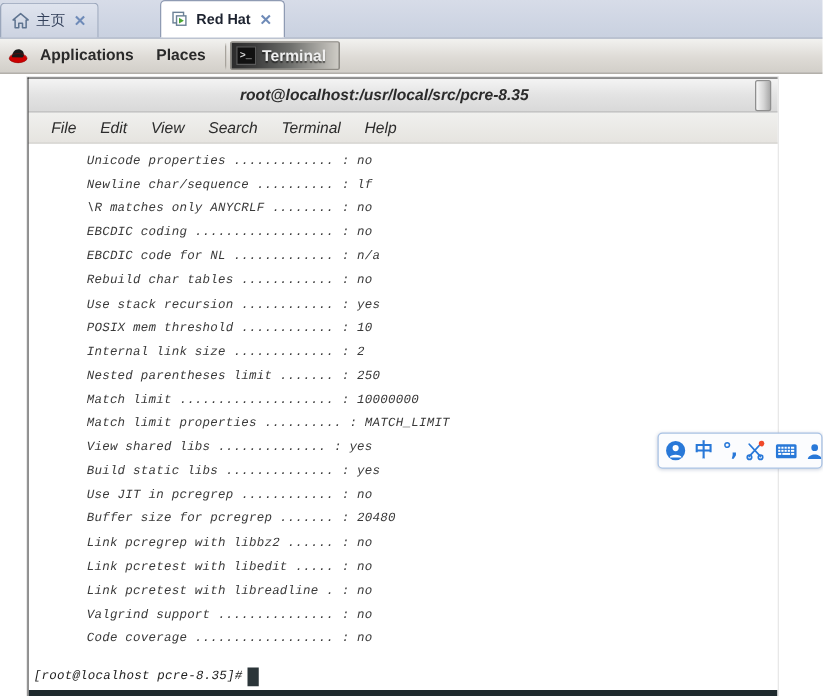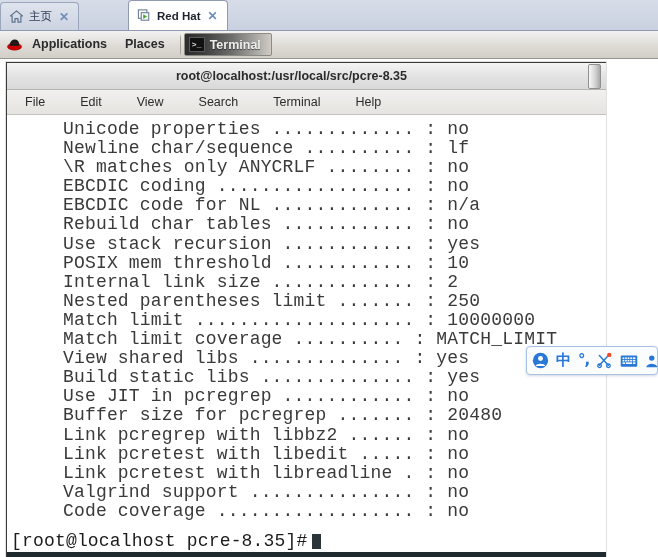--- a/index.html
+++ b/index.html
@@ -64,24 +64,25 @@
   }
   #task-terminal .tico{
     width:16px;height:15px;background:#111;border:1px solid #5a5a5a;
     color:#d8d8d8;font-size:8px;font-family:"Liberation Mono",monospace;
     font-weight:bold;line-height:13px;text-align:center;flex:0 0 auto;
     text-shadow:none;
   }
 
   
   #termwin{
-    position:absolute; left:6px; top:62px; width:600px; height:495px;
+    position:absolute; left:22px; top:62px; width:600px; height:495px;
     background:#ffffff;
     border:1px solid #3b3b3b; border-right:none; border-bottom:none;
     box-shadow:0 0 0 1px rgba(0,0,0,.12);
+    font-style:italic;
   }
   #titlebar{
     height:27px; width:100%;
     background:linear-gradient(#f4f4f4,#e3e3e3 50%,#d9d9d9);
     border-bottom:1px solid #b4b4b4;
     display:flex; align-items:center; justify-content:center;
     position:relative;
   }
   #title-text{
     font-size:12.5px; font-weight:bold; color:#2b2b2b;
@@ -89,33 +90,33 @@
   }
   #scrollthumb{
     position:absolute; right:5px; top:1px; width:13px; height:25px;
     background:linear-gradient(90deg,#f7f7f7,#d4d4d4 55%,#a9a9a9);
     border:1px solid #8f8f8f; border-radius:2px;
   }
   #menubar{
     height:25px; width:100%;
     background:linear-gradient(#f0f0ee,#e6e4e0);
     border-bottom:1px solid #c4c1bc;
-    display:flex; align-items:center; padding-left:9px; gap:17px;
+    display:flex; align-items:center; padding-left:9px; gap:1px;
   }
   .mitem{
     font-size:12.5px; color:#2c2c2c; padding:3px 9px; line-height:1;
     white-space:nowrap; border-radius:2px;
   }
 
   
   #screen{
     position:relative; width:100%; height:442px;
     background:#ffffff; overflow:hidden;
     font-family:"Liberation Mono","DejaVu Sans Mono",monospace;
-    font-size:18px; line-height:19.1px;
+    font-size:10px; line-height:19.1px;
     color:#3a3a3a; letter-spacing:.18px;
     padding:5px 0 16px 0;
   }
   .tline{ white-space:pre; padding-left:34px; height:19.1px; }
   #promptline{
     position:absolute; left:0; bottom:6px;
     white-space:pre; padding-left:4px;
     color:#1c1c1c; display:flex; align-items:center;
   }
   #cursor{
@@ -206,21 +207,21 @@
         <div class="tline">  Newline char/sequence .......... : lf</div>
         <div class="tline">  \R matches only ANYCRLF ........ : no</div>
         <div class="tline">  EBCDIC coding .................. : no</div>
         <div class="tline">  EBCDIC code for NL ............. : n/a</div>
         <div class="tline">  Rebuild char tables ............ : no</div>
         <div class="tline">  Use stack recursion ............ : yes</div>
         <div class="tline">  POSIX mem threshold ............ : 10</div>
         <div class="tline">  Internal link size ............. : 2</div>
         <div class="tline">  Nested parentheses limit ....... : 250</div>
         <div class="tline">  Match limit .................... : 10000000</div>
-        <div class="tline">  Match limit coverage .......... : MATCH_LIMIT</div>
+        <div class="tline">  Match limit properties .......... : MATCH_LIMIT</div>
         <div class="tline">  View shared libs .............. : yes</div>
         <div class="tline">  Build static libs .............. : yes</div>
         <div class="tline">  Use JIT in pcregrep ............ : no</div>
         <div class="tline">  Buffer size for pcregrep ....... : 20480</div>
         <div class="tline">  Link pcregrep with libbz2 ...... : no</div>
         <div class="tline">  Link pcretest with libedit ..... : no</div>
         <div class="tline">  Link pcretest with libreadline . : no</div>
         <div class="tline">  Valgrind support ............... : no</div>
         <div class="tline">  Code coverage .................. : no</div>
       </div>

